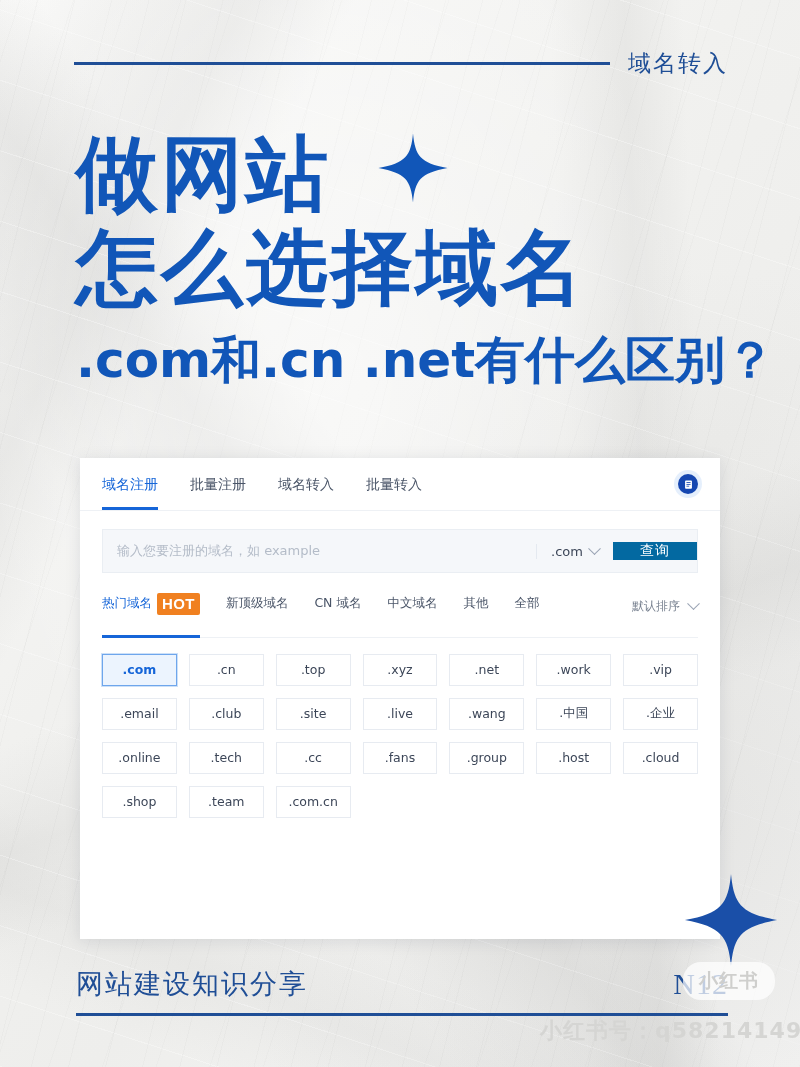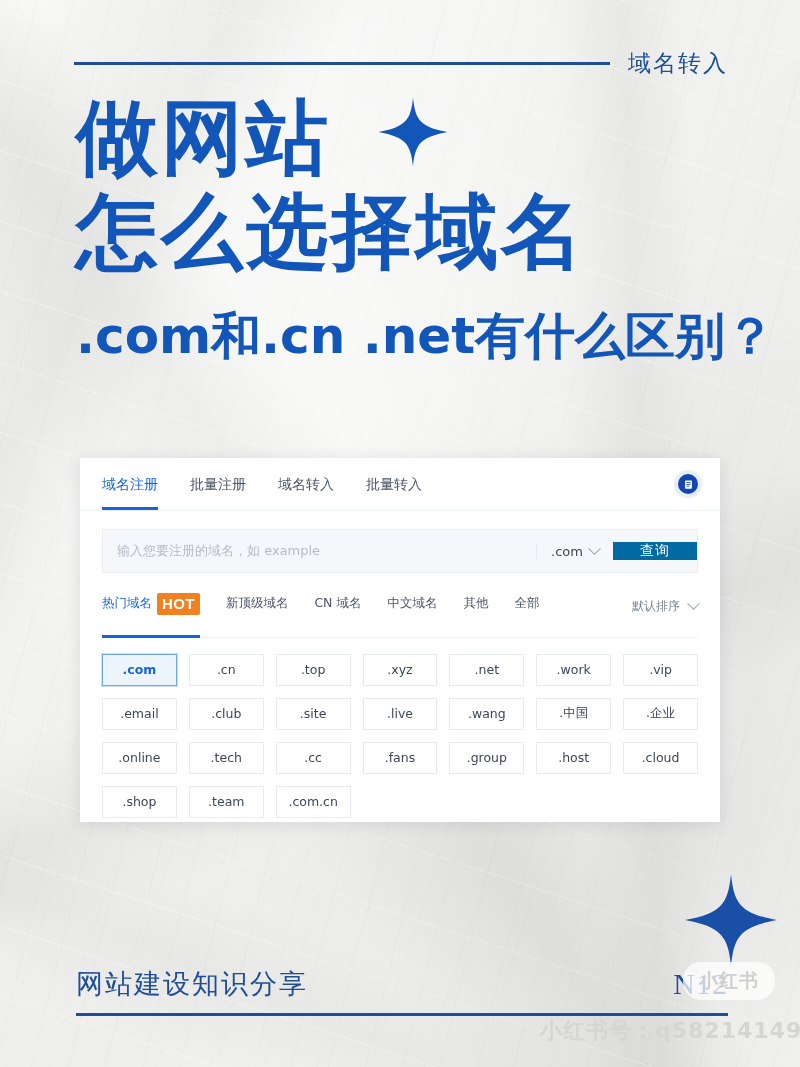--- a/index.html
+++ b/index.html
@@ -42,41 +42,41 @@
     display:flex;align-items:center;gap:18px;
   }
   .header-rule{flex:1;height:3px;background:#1f4e96;}
   .header-label{
     font-size:23px;color:#1f4e96;letter-spacing:2px;white-space:nowrap;
     font-family:"DejaVu Sans","Liberation Sans",sans-serif;
   }
 
   
   .title-block{position:absolute;left:76px;top:96px;width:660px;}
-  .title-row{display:flex;align-items:center;gap:46px;}
+  .title-row{display:flex;align-items:center;gap:46px;margin-top:36px;}
   .title-line{
     font-size:82px;line-height:1.02;color:#1156b8;font-weight:700;
     letter-spacing:3px;white-space:nowrap;
     font-family:"DejaVu Sans","Liberation Sans",sans-serif;
   }
   .title-line.second{margin-top:10px;}
   .subtitle{
-    margin-top:30px;font-size:50px;color:#1156b8;font-weight:700;
+    margin-top:18px;font-size:50px;color:#1156b8;font-weight:700;
     letter-spacing:0px;white-space:nowrap;
     font-family:"DejaVu Sans","Liberation Sans",sans-serif;
   }
 
   
   .star{display:block;}
   .star-inline{margin-top:-8px;}
   .star-big{position:absolute;left:683px;top:872px;z-index:6;}
 
   
   .card{
-    position:absolute;left:80px;top:458px;width:640px;height:364px;
+    position:absolute;left:80px;top:458px;width:640px;height:481px;
     background:#ffffff;
     box-shadow:0 2px 14px rgba(60,70,90,.13);
     overflow:hidden;
   }
 
   
   .tabs{
     position:relative;height:52px;padding:0 22px;
     display:flex;align-items:center;gap:32px;
     border-bottom:1px solid #eef1f5;

